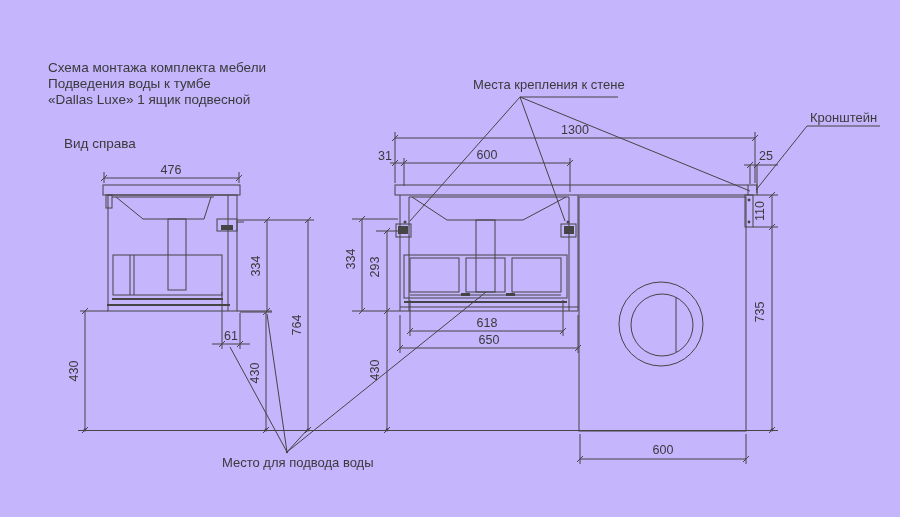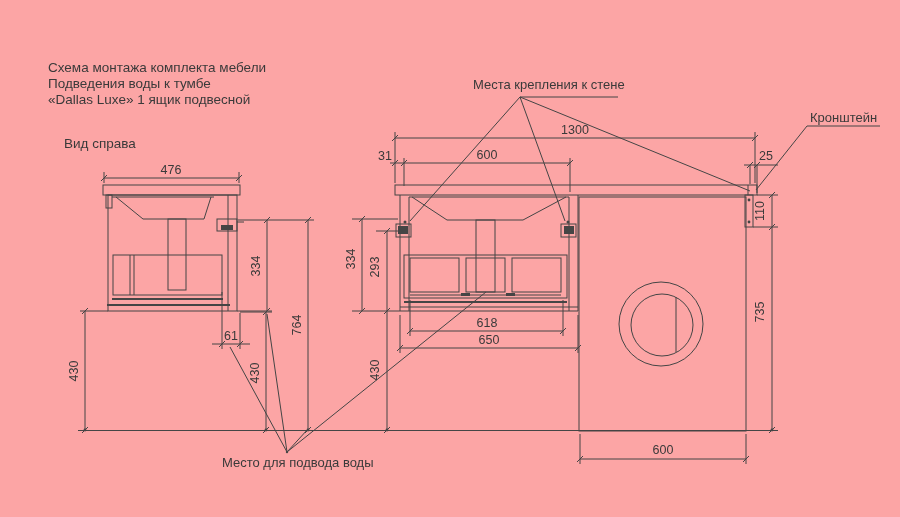--- a/index.html
+++ b/index.html
@@ -1,16 +1,16 @@
 <!DOCTYPE html>
 <html><head>
 <meta charset="utf-8">
 <style>
   html,body{margin:0;padding:0;background:#fff;}
-  .canvas{position:relative;width:900px;height:517px;background:#fca5a5;overflow:hidden;
+  .canvas{position:relative;width:900px;height:517px;background:#c4b5fd;overflow:hidden;
           font-family:"Liberation Sans",sans-serif;}
   svg{position:absolute;left:0;top:0;}
   .ln{stroke:#454545;stroke-width:1;fill:none;}
   .ln2{stroke:#454545;stroke-width:1.8;fill:none;}
   .dk{fill:#454545;stroke:none;}
   text{fill:#3a3a3a;font-family:"Liberation Sans",sans-serif;}
   .dim{font-size:12.5px;}
   .ttl{font-size:13.5px;}
   .lbl{font-size:13px;}
 </style>

